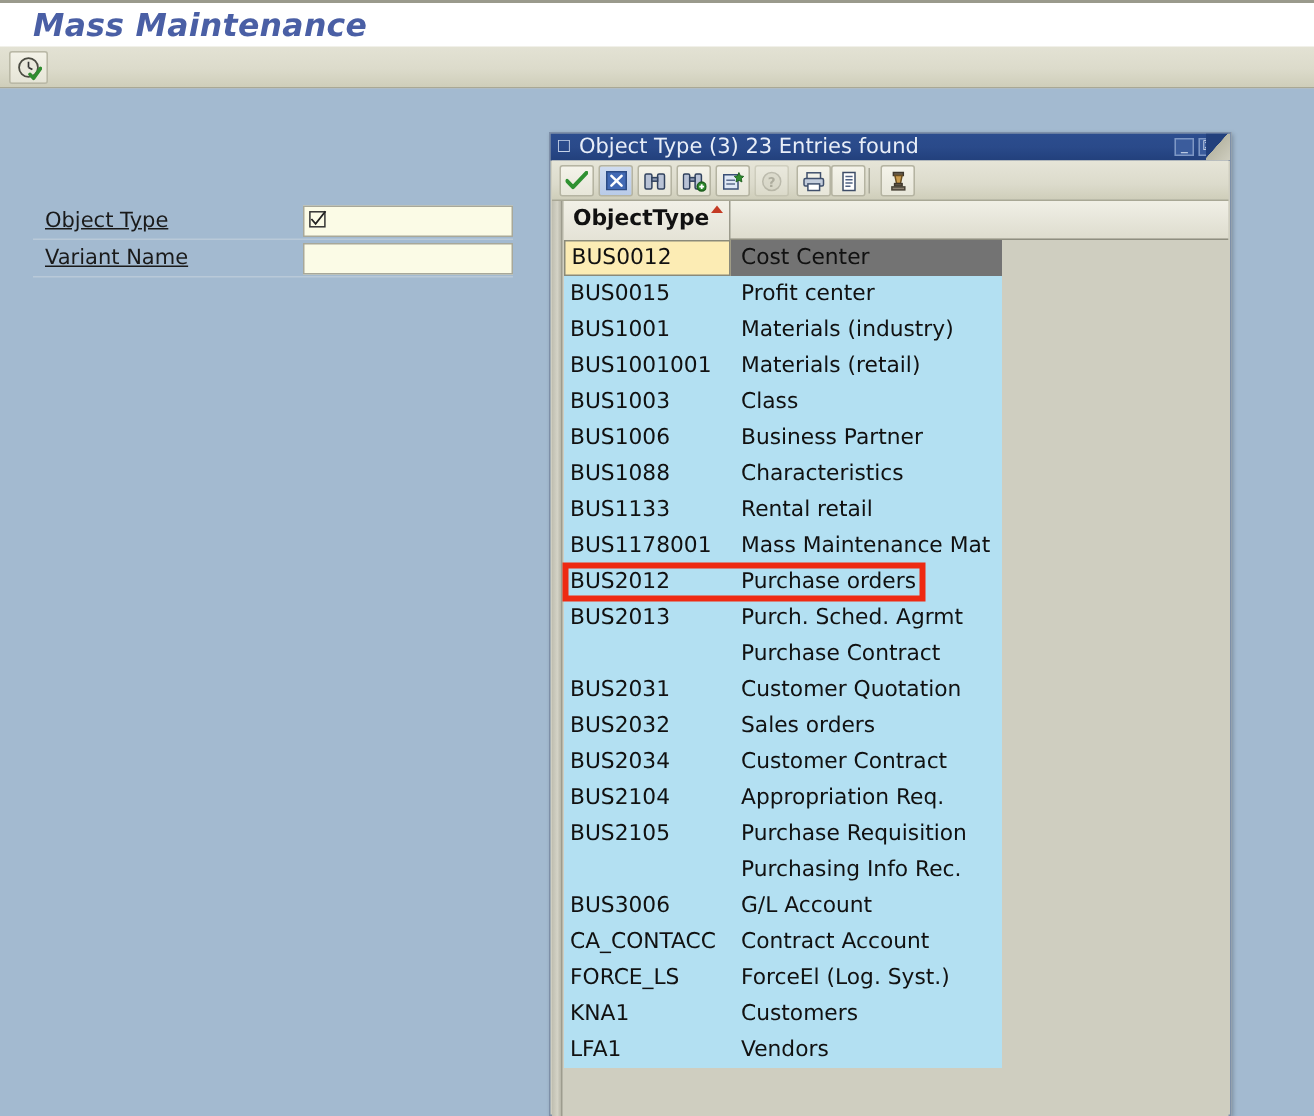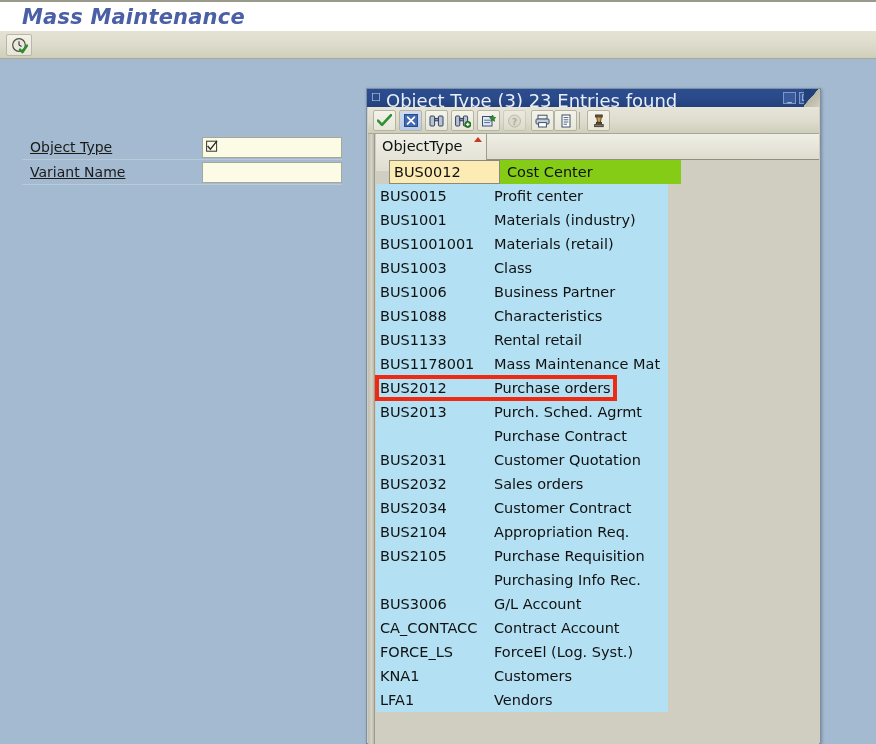--- a/index.html
+++ b/index.html
@@ -136,21 +136,21 @@
     position: absolute;
     left: 4px; top: 3px;
     width: 11px; height: 11px;
     font-size: 11px;
     line-height: 11px;
     color: #c5d2e8;
   }
   #dialog-title {
     position: absolute;
     left: 19px; top: 1px;
-    font-size: 18px;
+    font-size: 14px;
     color: #e8eef8;
     white-space: nowrap;
   }
   .win-ctl {
     position: absolute;
     top: 3px;
     width: 13px; height: 12px;
     background: #3b5c9c;
     border: 1px solid #7e97c4;
     box-sizing: border-box;
@@ -215,21 +215,21 @@
     width: 443px; height: 26px;
     background: linear-gradient(to bottom, #f0efe6 0%, #dedcce 100%);
     border-bottom: 1px solid #8f8e80;
     box-sizing: border-box;
   }
   .col-header {
     position: absolute;
     top: 0;
     height: 37px;
     font-size: 14.5px;
-    font-weight: normal;
+    font-weight: bold;
     color: #111111;
     line-height: 25px;
     box-sizing: border-box;
     white-space: nowrap;
     overflow: hidden;
   }
   #col-header-objecttype {
     left: 0; width: 111px;
     padding-left: 6px;
     border-right: 1px solid #9c9b8d;
@@ -255,21 +255,21 @@
     left: 8px; top: 26px;
     width: 443px; height: 584px;
   }
   .table-row {
     position: relative;
     height: 24px;
     width: 292px;
     background: #b3e0f2;
     box-sizing: border-box;
   }
-  .table-row.selected-row { background: #84cc16; margin-left: 13px; }
+  .table-row.selected-row { background: #737373; }
   .cell {
     position: absolute;
     top: 0;
     height: 24px;
     line-height: 24px;
     font-size: 14.5px;
     color: #111111;
     white-space: nowrap;
     overflow: hidden;
     box-sizing: border-box;

